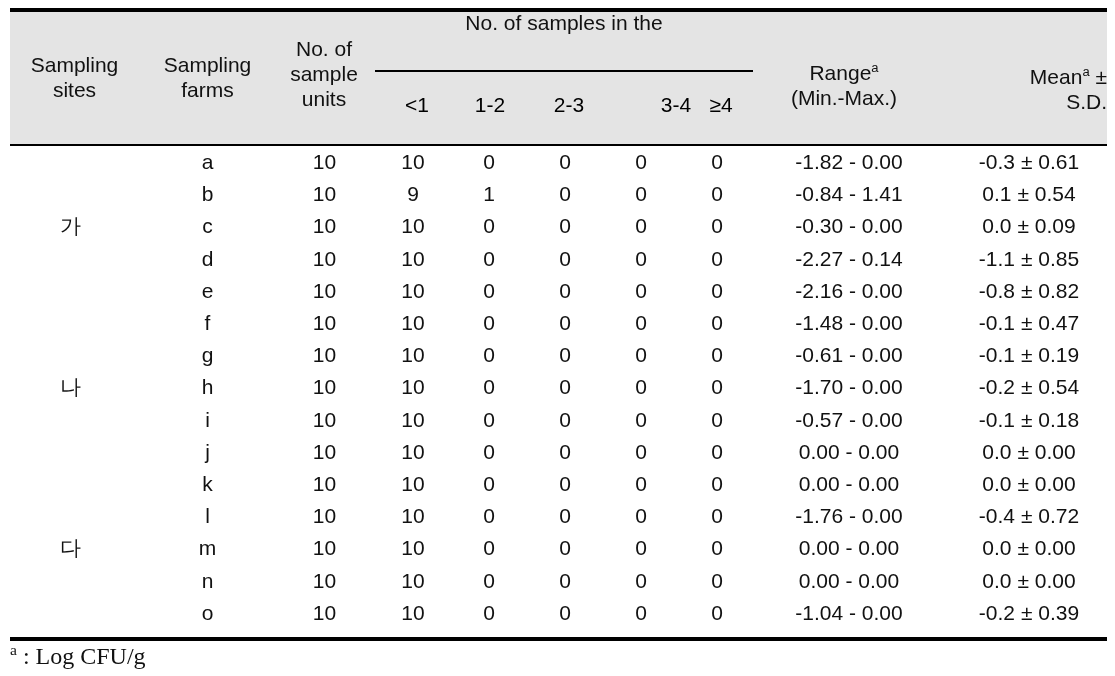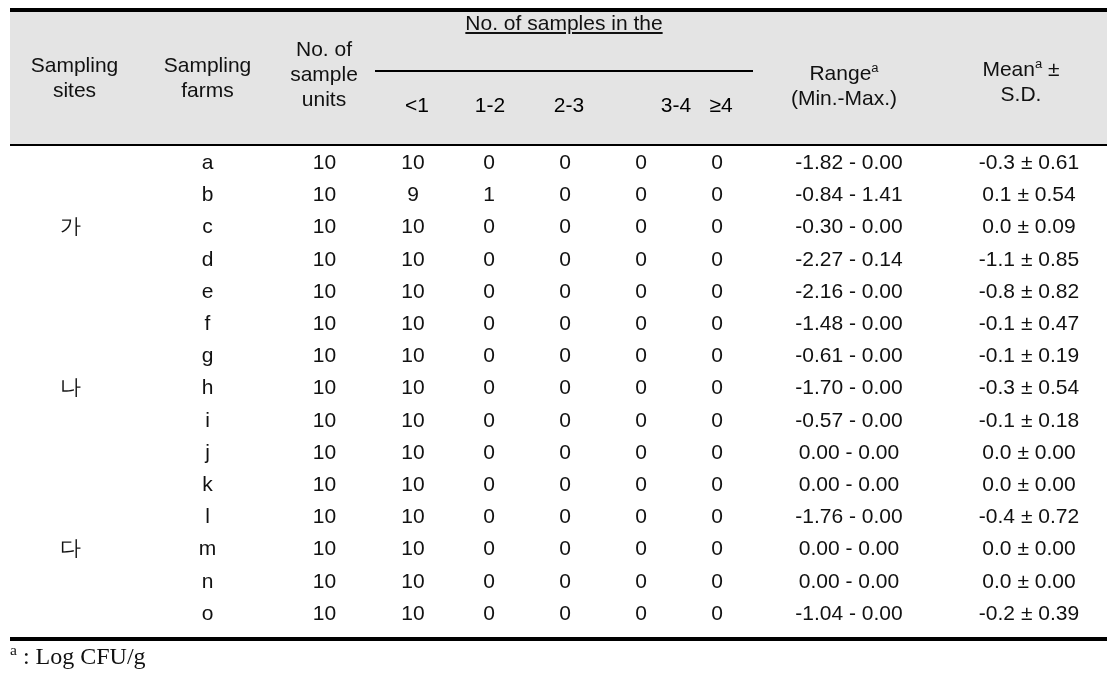--- a/index.html
+++ b/index.html
@@ -76,23 +76,23 @@
     text-align: center;
     font-size: 21px;
     line-height: 25px;
     color: #111;
     white-space: nowrap;
   }
 
   .h-sites    { left: 8px;   top: 52px;  width: 133px; }
   .h-farms    { left: 141px; top: 52px;  width: 133px; }
   .h-units    { left: 274px; top: 36px;  width: 100px; }
-  .h-group    { left: 375px; top: 10px;  width: 378px; text-decoration: underline; }
+  .h-group    { left: 375px; top: 10px;  width: 378px; }
   .h-range    { left: 753px; top: 60px;  width: 182px; }
-  .h-mean     { left: 935px; top: 56px;  width: 172px; }
+  .h-mean     { left: 935px; top: 64px;  width: 172px; text-align: right; }
 
   .h-sub {
     position: absolute;
     top: 92px;
     text-align: center;
     font-size: 21px;
     line-height: 25px;
     white-space: nowrap;
   }
   .h-sub-0 { left: 379px; width: 76px; }
@@ -306,21 +306,21 @@
           <tr>
             <td class="site-cell">나</td>
             <td>h</td>
             <td>10</td>
             <td>10</td>
             <td>0</td>
             <td>0</td>
             <td>0</td>
             <td>0</td>
             <td>-1.70 -  0.00</td>
-            <td>-0.3  ± 0.54</td>
+            <td>-0.2  ± 0.54</td>
           </tr>
           <tr>
             <td class="site-cell"></td>
             <td>i</td>
             <td>10</td>
             <td>10</td>
             <td>0</td>
             <td>0</td>
             <td>0</td>
             <td>0</td>

